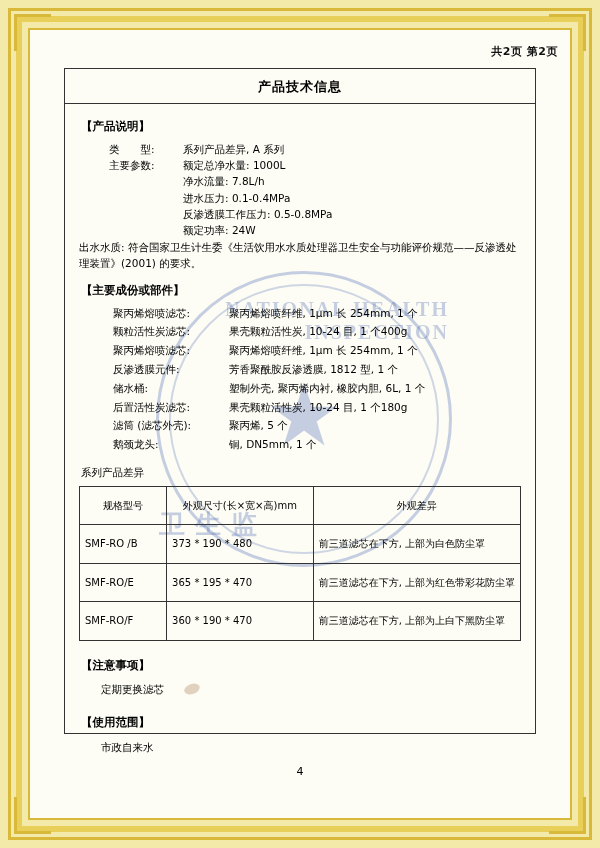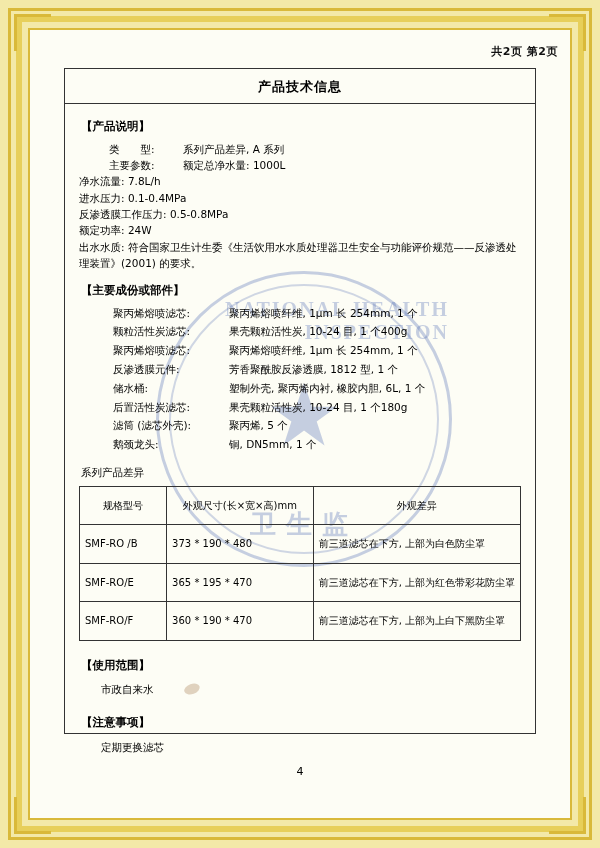--- a/index.html
+++ b/index.html
@@ -50,21 +50,21 @@
   .watermark .wm-ring{
     position:absolute;left:10px;top:10px;right:10px;bottom:10px;
     border-radius:50%;border:2px solid rgba(70,100,175,.25);
   }
   .wm-top{
     position:absolute;top:24px;left:0;width:100%;text-align:right;
     font-size:20px;font-weight:bold;letter-spacing:2px;
     font-family:"Liberation Serif",serif;
   }
   .wm-bottom{
-    position:absolute;bottom:22px;left:0;width:100%;text-align:center;
+    position:absolute;bottom:22px;left:0;width:100%;
     font-size:26px;font-weight:bold;letter-spacing:10px;
   }
   .wm-star{
     position:absolute;left:50%;top:50%;transform:translate(-50%,-55%);
     font-size:86px;line-height:1;
   }
 
   
   .docbox{
     position:absolute;left:28px;top:32px;right:28px;bottom:78px;
@@ -79,21 +79,21 @@
     font-family:"DejaVu Sans","Liberation Sans",sans-serif;
     padding:9px 0 7px 0;
     border-bottom:1px solid #333;
     letter-spacing:1px;
   }
   .doc-body{padding:10px 14px 0 14px;font-size:10.5px;color:#000;line-height:1.55;}
   .sect-title{font-size:11.5px;font-weight:bold;margin:4px 0 5px 2px;}
   .kv{margin-left:30px;}
   .kv .row{white-space:nowrap;}
   .lbl{display:inline-block;width:74px;}
-  .indent-2{}
+  .indent-2{margin-left:104px;}
   .full-row{margin:2px 0 2px 0;line-height:1.5;}
   .parts{margin-left:34px;margin-top:4px;}
   .parts .row{margin:2.5px 0;white-space:nowrap;}
   .plabel{display:inline-block;min-width:116px;}
   .diff-head{margin:12px 0 5px 2px;font-size:10.5px;}
   table.spec{
     border-collapse:collapse;width:100%;margin:0 0 4px 0;
     font-size:10px;
   }
   table.spec th,table.spec td{
@@ -193,27 +193,27 @@
           </tr>
           <tr>
             <td class="c1">SMF-RO/F</td>
             <td class="c2">360 * 190 * 470</td>
             <td>前三道滤芯在下方, 上部为上白下黑防尘罩</td>
           </tr>
         </tbody>
       </table>
 
       <div class="sect-block">
+        <div class="sect-title">【注意事项】</div>
+        <div class="sect-text">定期更换滤芯</div>
+      </div>
+
+      <div class="sect-block">
         <div class="sect-title">【使用范围】</div>
         <div class="sect-text">市政自来水</div>
-      </div>
-
-      <div class="sect-block">
-        <div class="sect-title">【注意事项】</div>
-        <div class="sect-text">定期更换滤芯</div>
       </div>
 
     </div>
   </div>
 
   <div class="smudge"></div>
   <div class="page-num">4</div>
 </div>
 
 </body></html>

